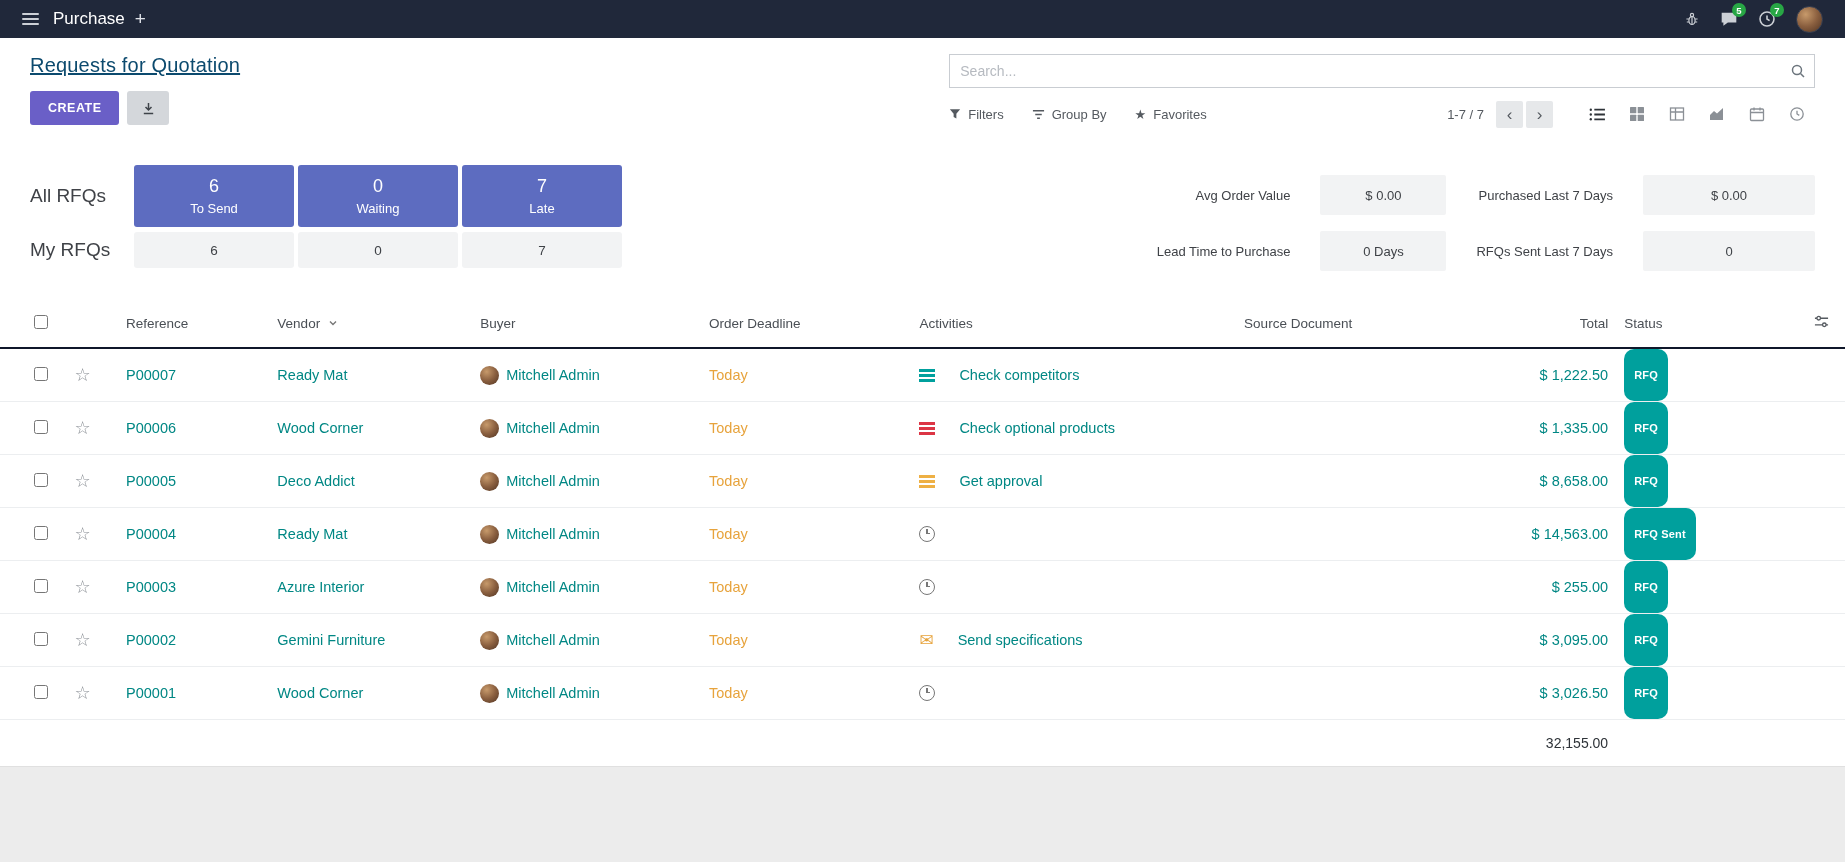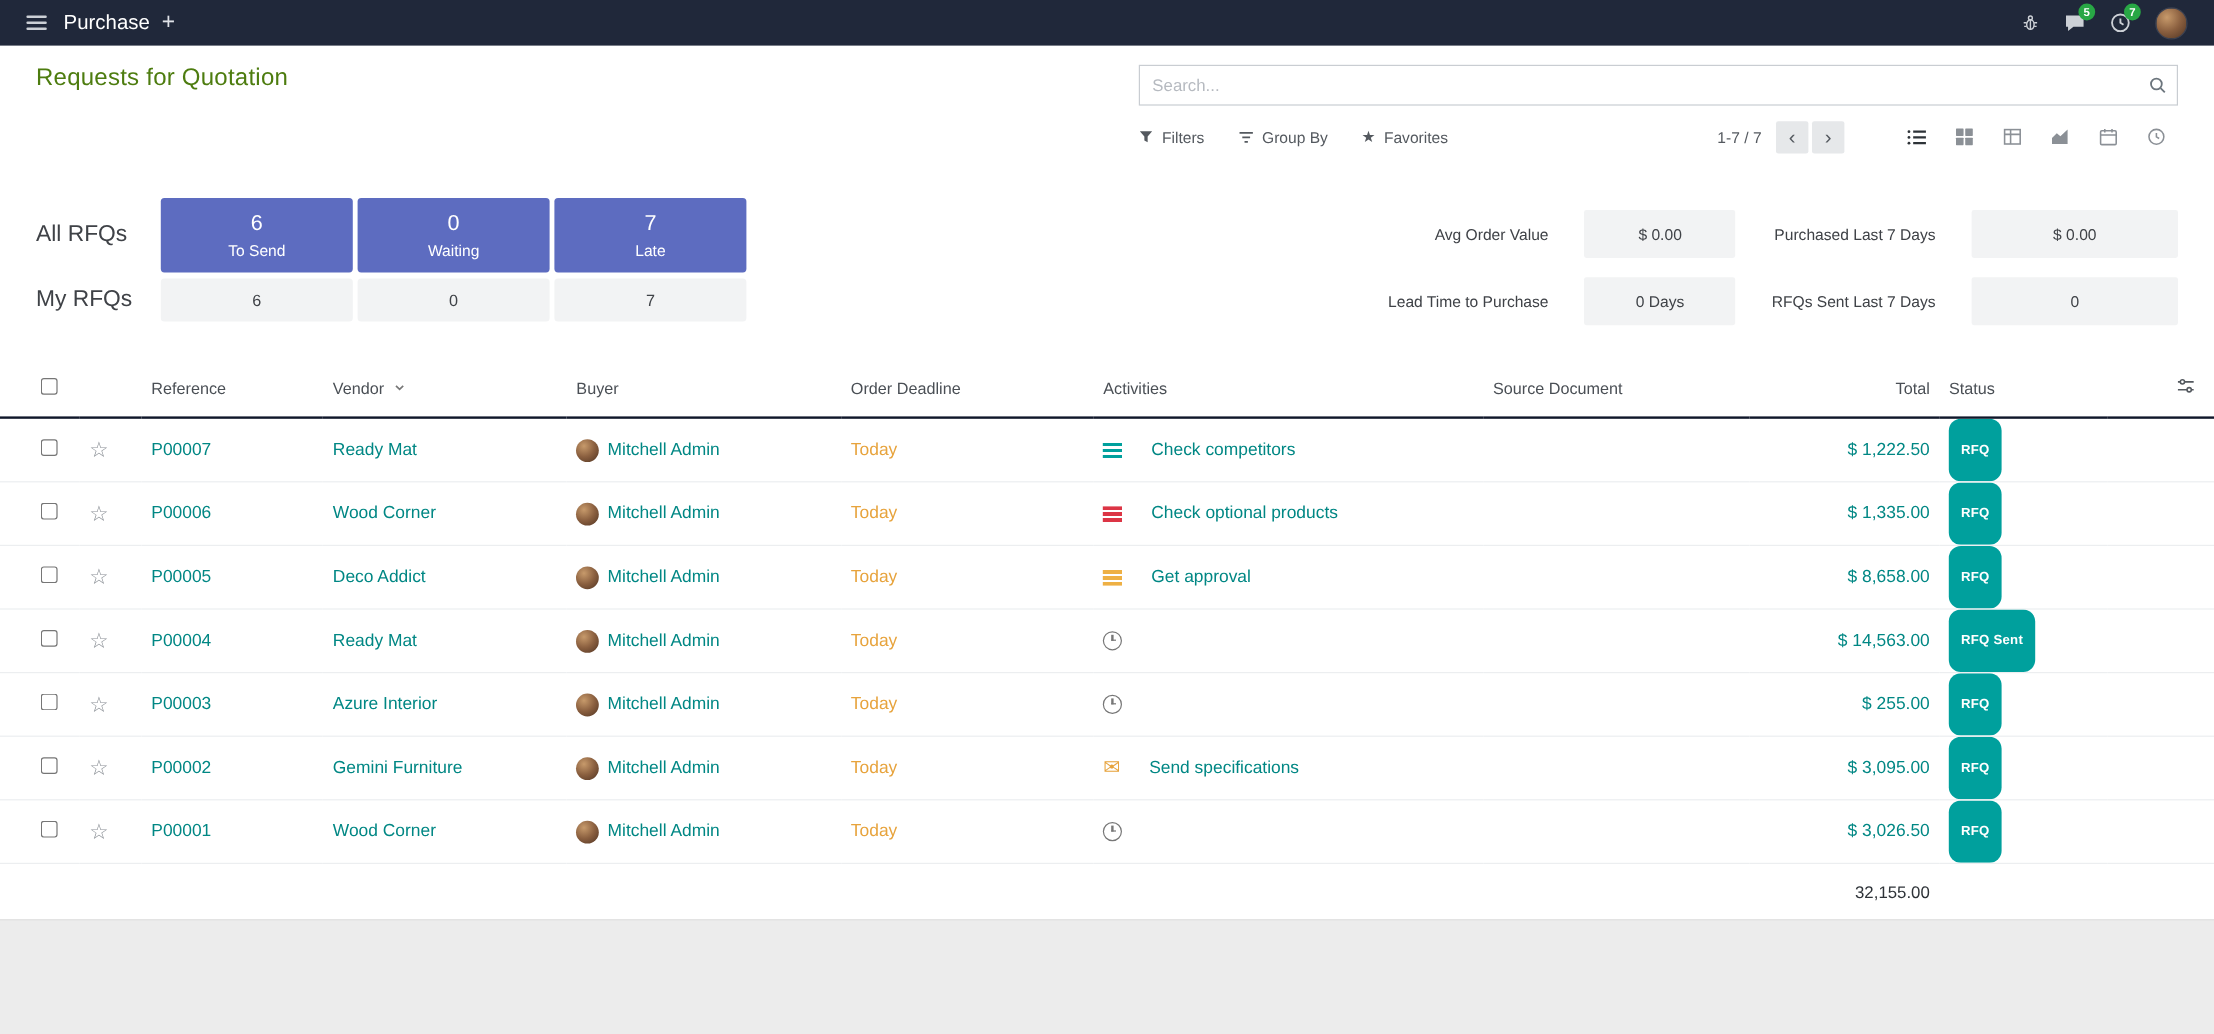--- a/index.html
+++ b/index.html
@@ -35,40 +35,40 @@
     border-radius: 8px; display: flex; align-items: center; justify-content: center; padding: 0 3px;
   }
   .nav-avatar {
     width: 27px; height: 27px; border-radius: 50%;
     background: radial-gradient(circle at 35% 30%, #c79a6b 0%, #8a5f3f 50%, #4f3322 100%);
     border: 1px solid #3a4152;
   }
 
   
   .control-panel { display: flex; justify-content: space-between; padding: 16px 30px 10px 30px; flex: 0 0 auto; }
-  .page-title { font-size: 20px; font-weight: 400; color: #4d7c0f; margin-bottom: 14px; letter-spacing: .2px; }
+  .page-title { font-size: 20px; font-weight: 400; color: #0c4a6e; margin-bottom: 14px; letter-spacing: .2px; text-decoration: underline; }
   .cp-actions { display: flex; gap: 8px; }
   .btn-create {
     background: var(--create, #6a5fc7); color: #fff; border: none; border-radius: 3px;
     font-size: 12.5px; font-weight: 700; letter-spacing: .5px; padding: 10px 18px; cursor: pointer;
     font-family: inherit;
   }
   .btn-export {
     background: #d4d7db; border: none; border-radius: 3px; width: 42px; cursor: pointer;
     display: flex; align-items: center; justify-content: center; color: #3e4349;
   }
   .cp-right { width: 48.5%; display: flex; flex-direction: column; gap: 11px; }
   .searchbar { position: relative; }
   .searchbar input {
     width: 100%; height: 34px; border: 1px solid #c9cdd2; background: #fff;
     padding: 0 34px 0 10px; font-size: 14px; font-family: inherit; color: #333; outline: none;
   }
   .searchbar input::placeholder { color: #b6bac0; }
   .search-icon { position: absolute; right: 9px; top: 9px; cursor: pointer; color: #6c757d; }
-  .cp-row2 { display: flex; align-items: center; gap: 16px; }
+  .cp-row2 { display: flex; align-items: center; }
   .filter-group { display: flex; gap: 28px; }
   .cp-text-btn {
     background: transparent; border: none; color: #54595f; font-size: 13px; cursor: pointer;
     display: flex; align-items: center; gap: 7px; font-family: inherit;
   }
   .fav-star { font-size: 13px; color: #54595f; }
   .pager { margin-left: auto; display: flex; align-items: center; gap: 12px; color: #54595f; font-size: 13px; }
   .pager-btns { display: flex; gap: 3px; }
   .pager-btn {
     width: 27px; height: 27px; background: #e6e8ea; border: none; border-radius: 2px;
@@ -196,20 +196,30 @@
       </button>
       <button class="nav-btn">
         <span class="nav-avatar"></span>
       </button>
     </div>
   </nav>
 
   <div class="control-panel">
     <div class="cp-left">
       <h1 class="page-title">Requests for Quotation</h1>
+      <div class="cp-actions">
+        <button class="btn-create">CREATE</button>
+        <button class="btn-export">
+          <span>
+            <svg width="15" height="15" viewBox="0 0 16 16" fill="none" stroke="currentColor" stroke-width="1.6">
+              <path d="M8 2v7.2M4.8 6.4L8 9.6l3.2-3.2M3 13.2h10"></path>
+            </svg>
+          </span>
+        </button>
+      </div>
     </div>
     <div class="cp-right">
       <div class="searchbar">
         <input type="text" placeholder="Search..." style="">
         <span class="search-icon">
           <svg width="16" height="16" viewBox="0 0 16 16" fill="none" stroke="currentColor" stroke-width="1.5">
             <circle cx="7" cy="7" r="4.5"></circle>
               <path d="M10.5 10.5L14 14"></path>
           </svg>
         </span>

